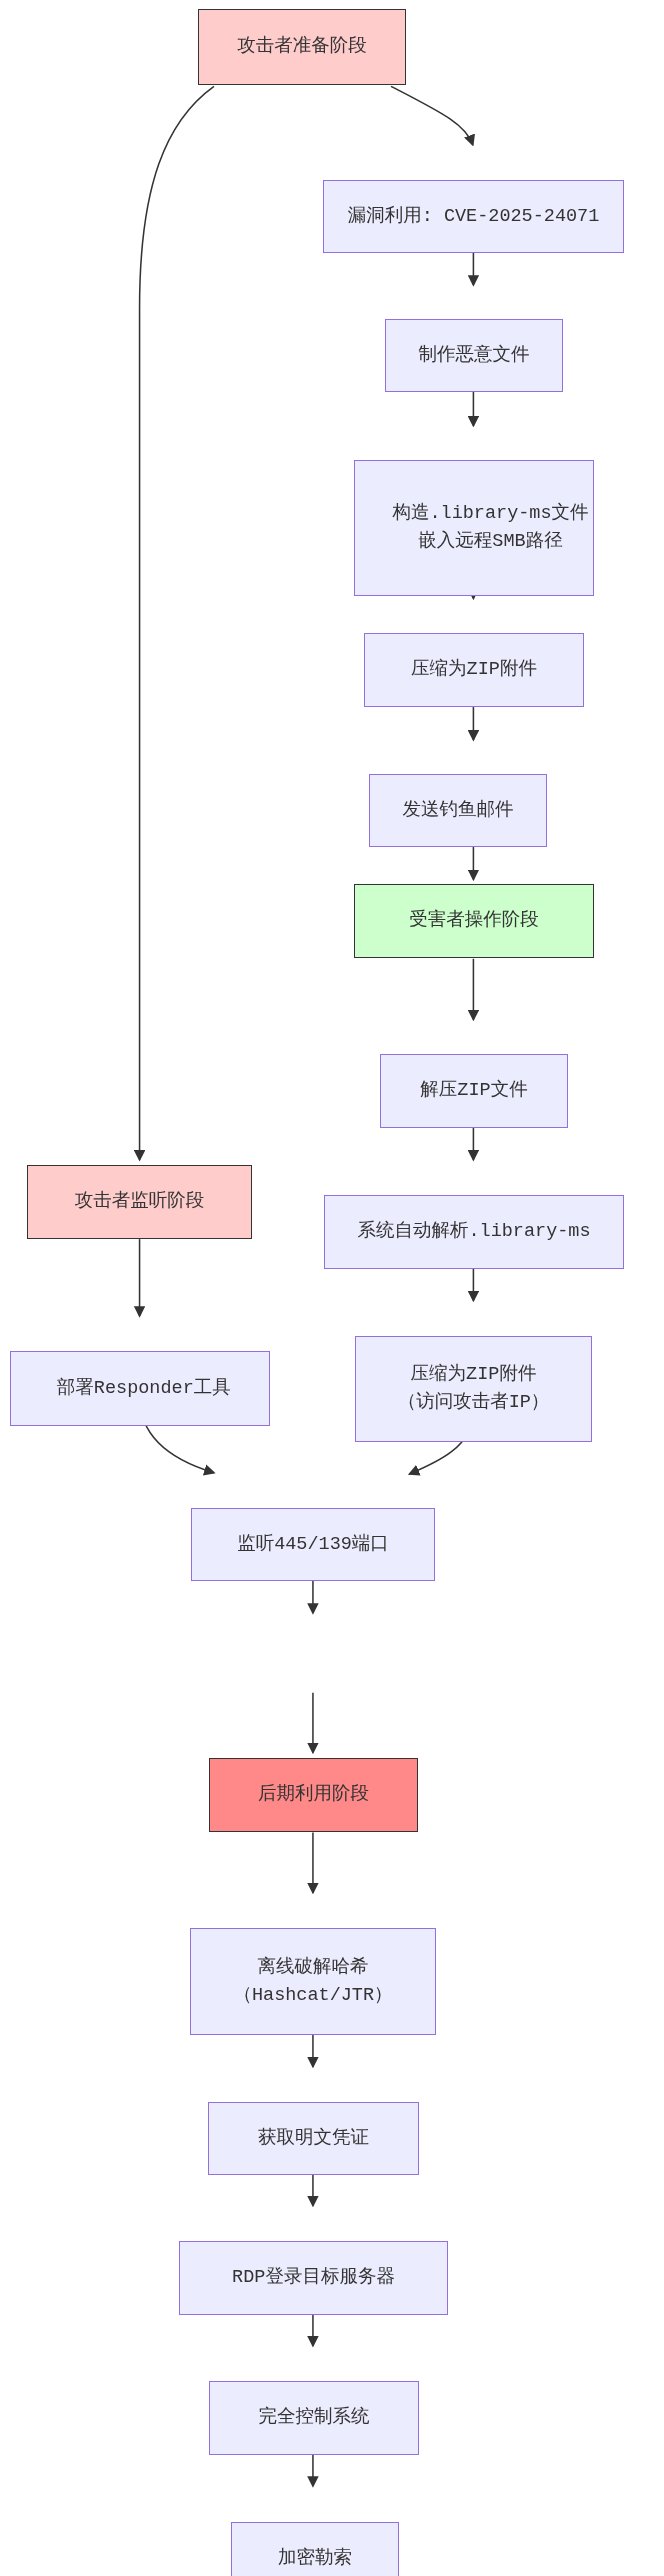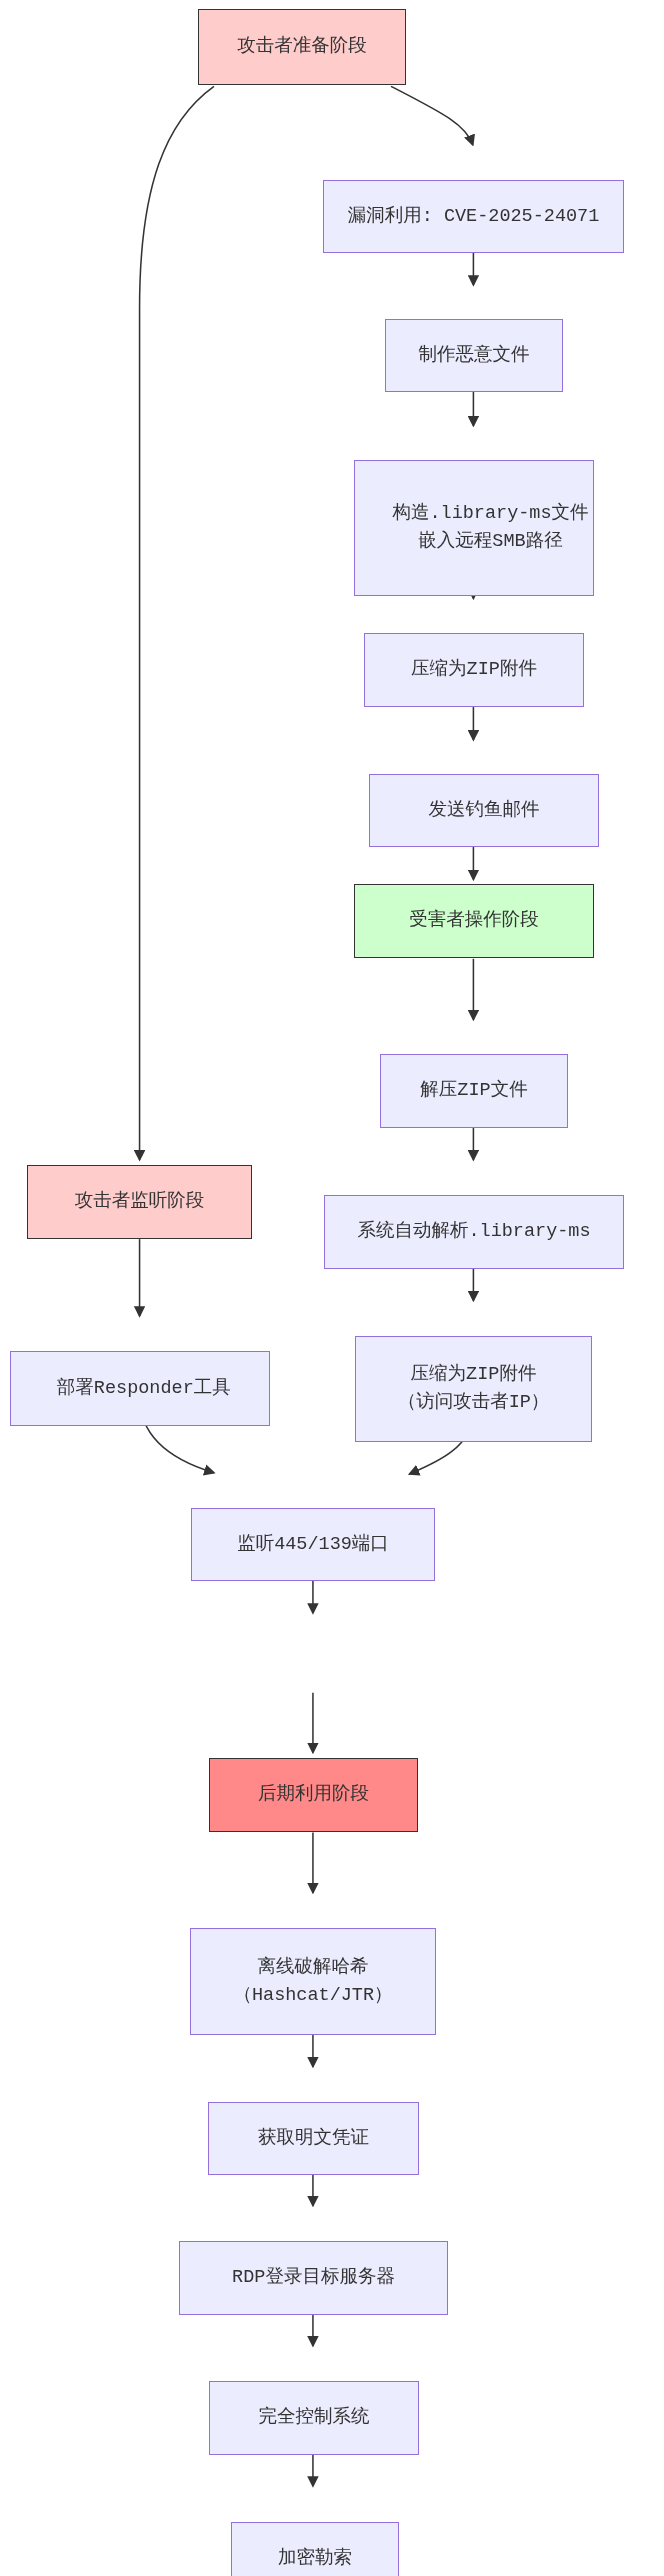--- a/index.html
+++ b/index.html
@@ -32,21 +32,21 @@
   .pink    { background:#FFCCCC; border:1.2px solid #333333; }
   .green   { background:#CCFFCC; border:1.2px solid #333333; }
   .red     { background:#FF8888; border:1.2px solid #333333; }
 
   
   #n-prep      {left:198px; top:8.6px;   width:208px; height:76px;}
   #n-exploit   {left:323px; top:150px;  width:301px; height:73px;}
   #n-craft     {left:385px; top:289px;  width:178px; height:73px;}
   #n-construct {left:354px; top:430px;  width:240px; height:136px;padding-left:33px;}
   #n-zip       {left:364px; top:603px;  width:220px; height:74px;text-align:right;}
-  #n-phishing  {left:369px; top:744px; width:230px; height:73px;}
+  #n-phishing  {left:369px; top:744px; width:178px; height:73px;}
   #n-victim    {left:354px; top:884px; width:240px; height:74px;}
   #n-unzip     {left:380px; top:1024px; width:188px; height:74px;}
   #n-parse     {left:324px; top:1165px; width:300px; height:74px;}
   #n-trigger   {left:355px; top:1306px; width:237px; height:106px;}
   #n-listen    {left:27px;  top:1165px; width:225px; height:74px;}
   #n-responder {left:9.8px;  top:1321px; width:260px; height:75px;padding-left:8px;}
   #n-port      {left:191px; top:1478px; width:244px; height:73px;}
   #n-capture   {left:194px; top:1618px; width:239px; height:74px;}
   #n-post      {left:209px; top:1758px; width:209px; height:74px;}
   #n-crack     {left:190px; top:1898px; width:246px; height:107px;}

